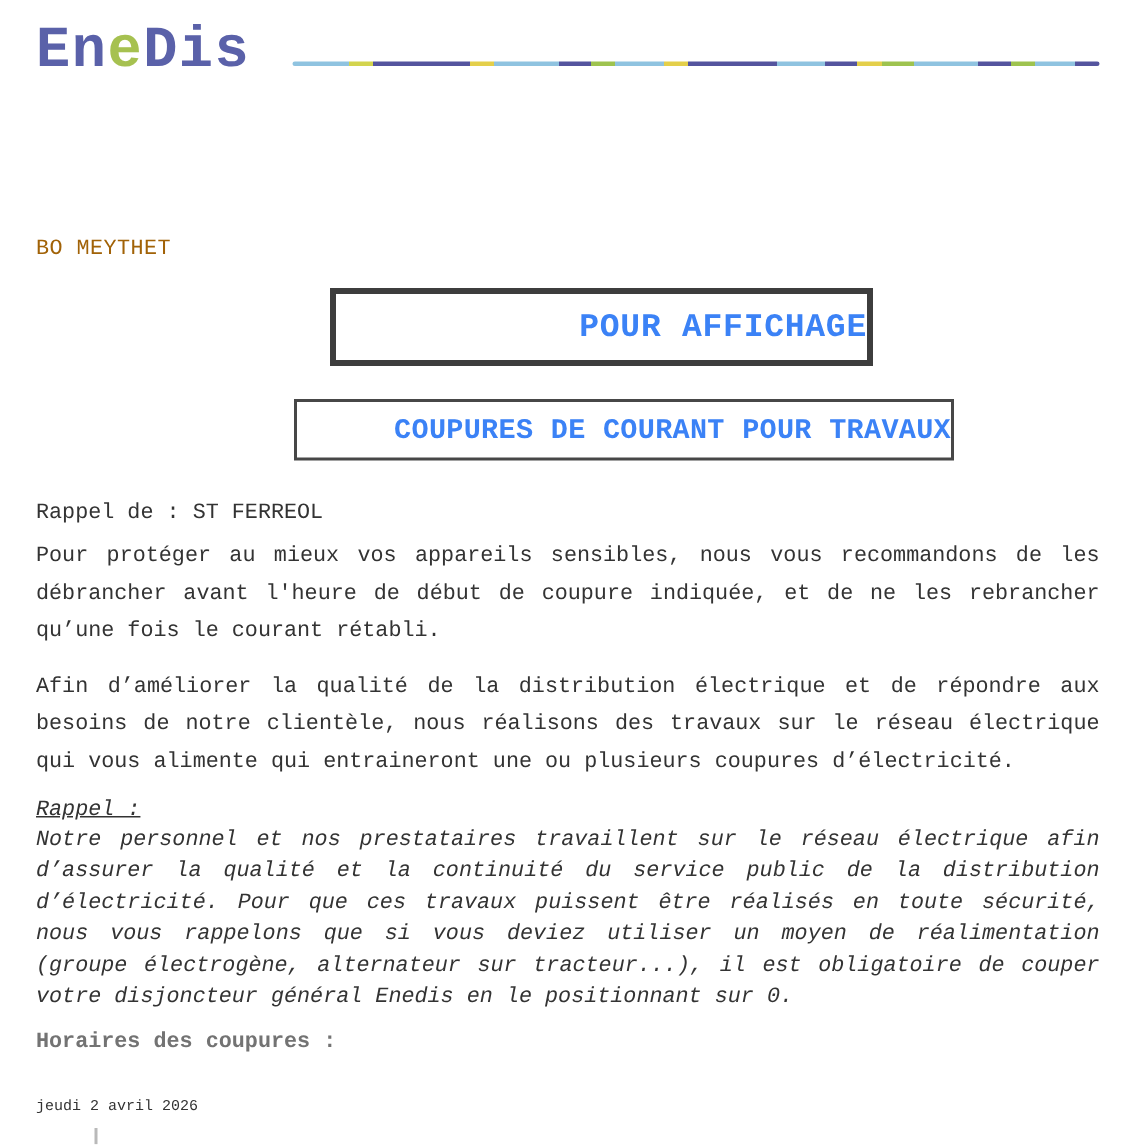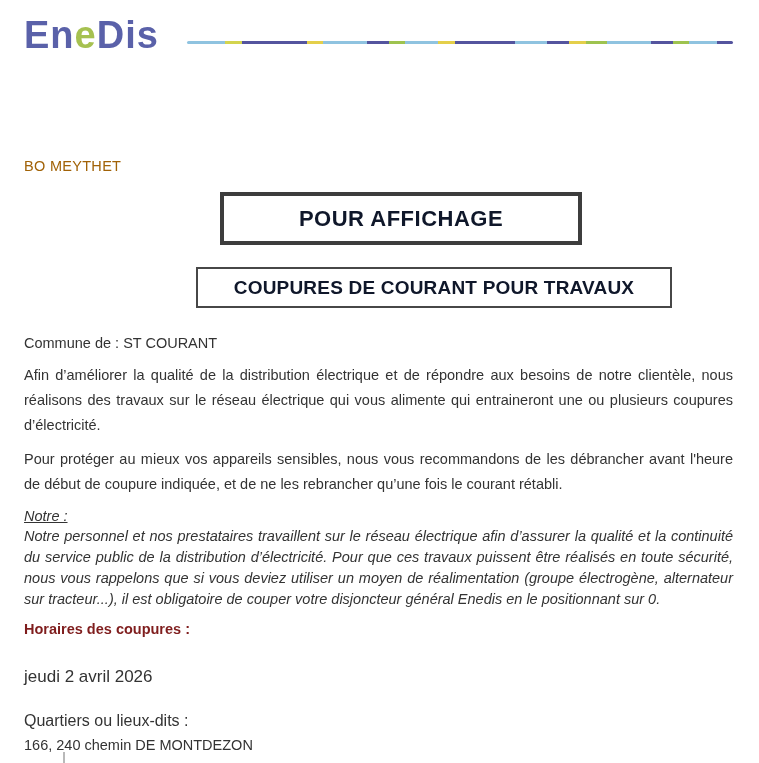--- a/index.html
+++ b/index.html
@@ -5,21 +5,21 @@
   html, body {
     margin: 0;
     padding: 0;
     background: #ffffff;
   }
   .page {
     position: relative;
     width: 759px;
     height: 763px;
     background: #ffffff;
-    font-family: Liberation Sans, sans-serif;
+    font-family: Liberation Mono, monospace;
     color: #333333;
     overflow: hidden;
     box-sizing: border-box;
     padding: 0 26px 0 24px;
   }
   
   .header-row {
     display: flex;
     align-items: center;
     padding-top: 12px;
@@ -67,35 +67,35 @@
   
   .recipient {
     margin-top: 100px;
     font-size: 14.5px;
     color: #a16207;
     letter-spacing: 0.3px;
   }
   
   .banner {
     box-sizing: border-box;
-    text-align: center;
+    text-align: right;
     font-weight: 700;
-    color: #0f172a;
+    color: #3b82f6;
     background: #ffffff;
   }
   .banner-affichage {
     width: 362px;
     margin: 18px auto 0 196px;
     border: 4px solid #3d3d3d;
     padding: 10px 0 9px 0;
     font-size: 22px;
     letter-spacing: 0.5px;
   }
   .banner-coupures {
-    width: 476px;
+    width: 440px;
     margin: 22px auto 0 172px;
     border: 2px solid #474747;
     padding: 8px 0 7px 0;
     font-size: 19px;
     letter-spacing: 0.2px;
   }
   
   .commune {
     margin-top: 27px;
     font-size: 14.5px;
@@ -120,25 +120,25 @@
     margin-bottom: 2px;
   }
   .rappel-body {
     line-height: 21px;
     text-align: justify;
   }
   .horaires-heading {
     margin-top: 11px;
     font-size: 14.5px;
     font-weight: 700;
-    color: #7f1d1d;
+    color: #737373;
   }
   .schedule-date {
     margin-top: 30px;
-    font-size: 17px;
+    font-size: 10px;
   }
   .schedule-time {
     margin-top: 8px;
     font-size: 14.5px;
   }
   .quartiers-heading {
     margin-top: 25px;
     font-size: 16px;
   }
   .location-line {
@@ -164,28 +164,28 @@
     <div class="logo"><span>En</span><span class="logo-e">e</span><span>Dis</span></div>
     <div class="header-line"></div>
   </div>
 
   <div class="recipient">BO MEYTHET</div>
 
   <div class="banner banner-affichage">POUR AFFICHAGE</div>
 
   <div class="banner banner-coupures">COUPURES DE COURANT POUR TRAVAUX</div>
 
-  <div class="commune">Commune de : ST COURANT</div>
+  <div class="commune">Rappel de : ST FERREOL</div>
+
+  <p class="body-par second">Pour protéger au mieux vos appareils sensibles, nous vous recommandons de les débrancher avant l'heure de début de coupure indiquée, et de ne les rebrancher qu’une fois le courant rétabli.</p>
 
   <p class="body-par">Afin d’améliorer la qualité de la distribution électrique et de répondre aux besoins de notre clientèle, nous réalisons des travaux sur le réseau électrique qui vous alimente qui entraineront une ou plusieurs coupures d’électricité.</p>
 
-  <p class="body-par second">Pour protéger au mieux vos appareils sensibles, nous vous recommandons de les débrancher avant l'heure de début de coupure indiquée, et de ne les rebrancher qu’une fois le courant rétabli.</p>
-
   <div class="rappel-block">
-    <span class="rappel-label">Notre :</span>
+    <span class="rappel-label">Rappel :</span>
     <div class="rappel-body">Notre personnel et nos prestataires travaillent sur le réseau électrique afin d’assurer la qualité et la continuité du service public de la distribution d’électricité. Pour que ces travaux puissent être réalisés en toute sécurité, nous vous rappelons que si vous deviez utiliser un moyen de réalimentation (groupe électrogène, alternateur sur tracteur...), il est obligatoire de couper votre disjoncteur général Enedis en le positionnant sur 0.</div>
   </div>
 
   <div class="horaires-heading">Horaires des coupures :</div>
 
   <div class="schedule-date">jeudi 2 avril 2026</div>
 
   <div class="quartiers-heading">Quartiers ou lieux-dits :</div>
 
   <div class="location-line">166, 240 chemin DE MONTDEZON</div>

